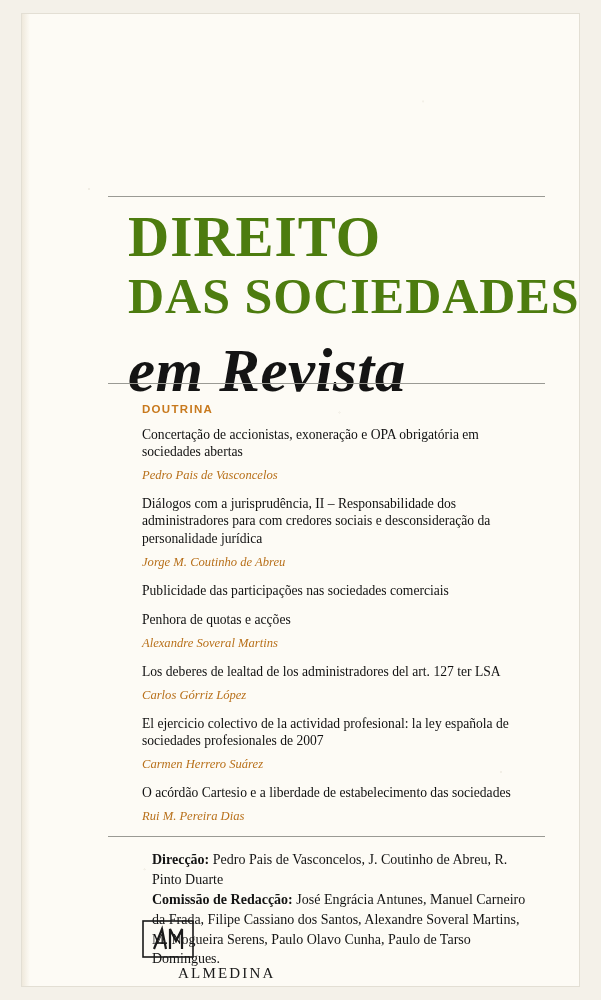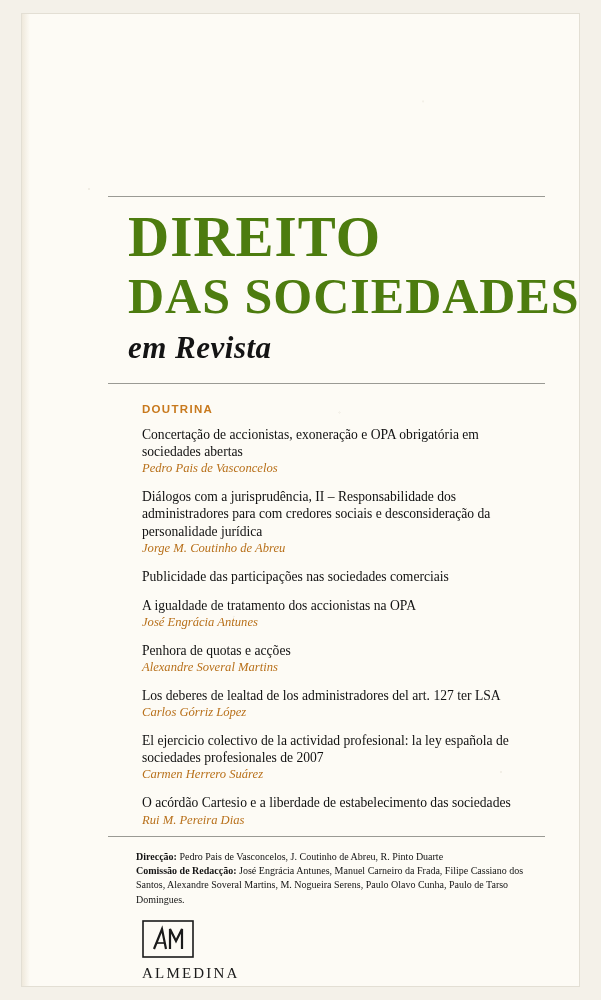--- a/index.html
+++ b/index.html
@@ -66,23 +66,23 @@
     letter-spacing:1px;
     line-height:.96;
     white-space:nowrap;
   }
   .t1{font-size:57px;}
   .t2{font-size:50px;margin-top:7px;}
   .t3{
     font-family:"Liberation Serif",serif;
     font-style:italic;
     font-weight:700;
-    font-size:31px;
+    font-size:61px;
     color:#141414;
-    margin-top:10px;
+    margin-top:16px;
     letter-spacing:.5px;
   }
 
   .toc{
     position:absolute;
     top:389px;left:34px;right:6px;
   }
   .section-head{
     font-family:"Liberation Sans",sans-serif;
     font-size:11.5px;
@@ -94,47 +94,48 @@
   .entry{margin-bottom:12px;}
   .entry .ttl{
     font-size:13.6px;
     color:#111;
     line-height:1.26;
   }
   .entry .aut{
     font-size:12.6px;
     font-style:italic;
     color:#b8701a;
-    margin-top:1px;
+    margin-top:8px;
   }
 
   .credits{
     position:absolute;
-    top:836px;left:28px;right:10px;
-    font-size:10px;
+    top:836px;left:44px;right:10px;
+    font-size:14px;
     line-height:1.42;
     color:#141414;
   }
   .credits b{font-weight:700;}
 
   .logo{
     position:absolute;
     left:34px;top:906px;
     width:160px;
   }
   .logo-mark{
     width:52px;height:38px;display:block;
   }
   .logo-word{
     margin-top:7px;
     font-family:"Liberation Serif",serif;
     font-size:15px;
     letter-spacing:2.2px;
     color:#1a1a1a;
     font-weight:400;
+    margin-left:36px;
   }
 </style>
 </head>
 <body>
 
 <div class="page">
   <div class="cover">
     <div class="spine"></div>
     <div class="inner">
 
@@ -155,24 +156,20 @@
         <div class="entry">
           <div class="ttl">Concertação de accionistas, exoneração e OPA obrigatória em sociedades abertas</div>
           <div class="aut">Pedro Pais de Vasconcelos</div>
         </div>
         <div class="entry">
           <div class="ttl">Diálogos com a jurisprudência, II – Responsabilidade dos administradores para com credores sociais e desconsideração da personalidade jurídica</div>
           <div class="aut">Jorge M. Coutinho de Abreu</div>
         </div>
         <div class="entry">
           <div class="ttl">Publicidade das participações nas sociedades comerciais</div>
-        </div>
-        <div class="entry">
-          <div class="ttl">A igualdade de tratamento dos accionistas na OPA</div>
-          <div class="aut">José Engrácia Antunes</div>
         </div>
         <div class="entry">
           <div class="ttl">Penhora de quotas e acções</div>
           <div class="aut">Alexandre Soveral Martins</div>
         </div>
         <div class="entry">
           <div class="ttl">Los deberes de lealtad de los administradores del art. 127 ter LSA</div>
           <div class="aut">Carlos Górriz López</div>
         </div>
         <div class="entry">

